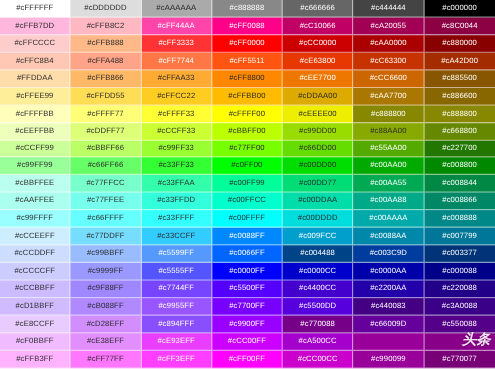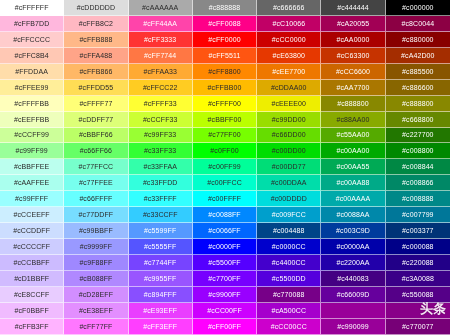--- a/index.html
+++ b/index.html
@@ -53,20 +53,21 @@
     gap: 2px;
     pointer-events: none;
     opacity: 0.9;
   }
   #watermark .wm-logo {
     font-size: 13px;
     font-weight: bold;
     color: #ffffff;
     font-family: "DejaVu Sans", sans-serif;
     text-shadow: 0 0 2px rgba(0,0,0,0.35);
+    font-style: italic;
   }
   #watermark .wm-handle {
     font-size: 12px;
     color: #ffffff;
     font-family: "DejaVu Sans", sans-serif;
     text-shadow: 0 0 2px rgba(0,0,0,0.35);
   }
   #page-wrap { position: relative; width: 450px; height: 335px; }
 </style>
 </head>

